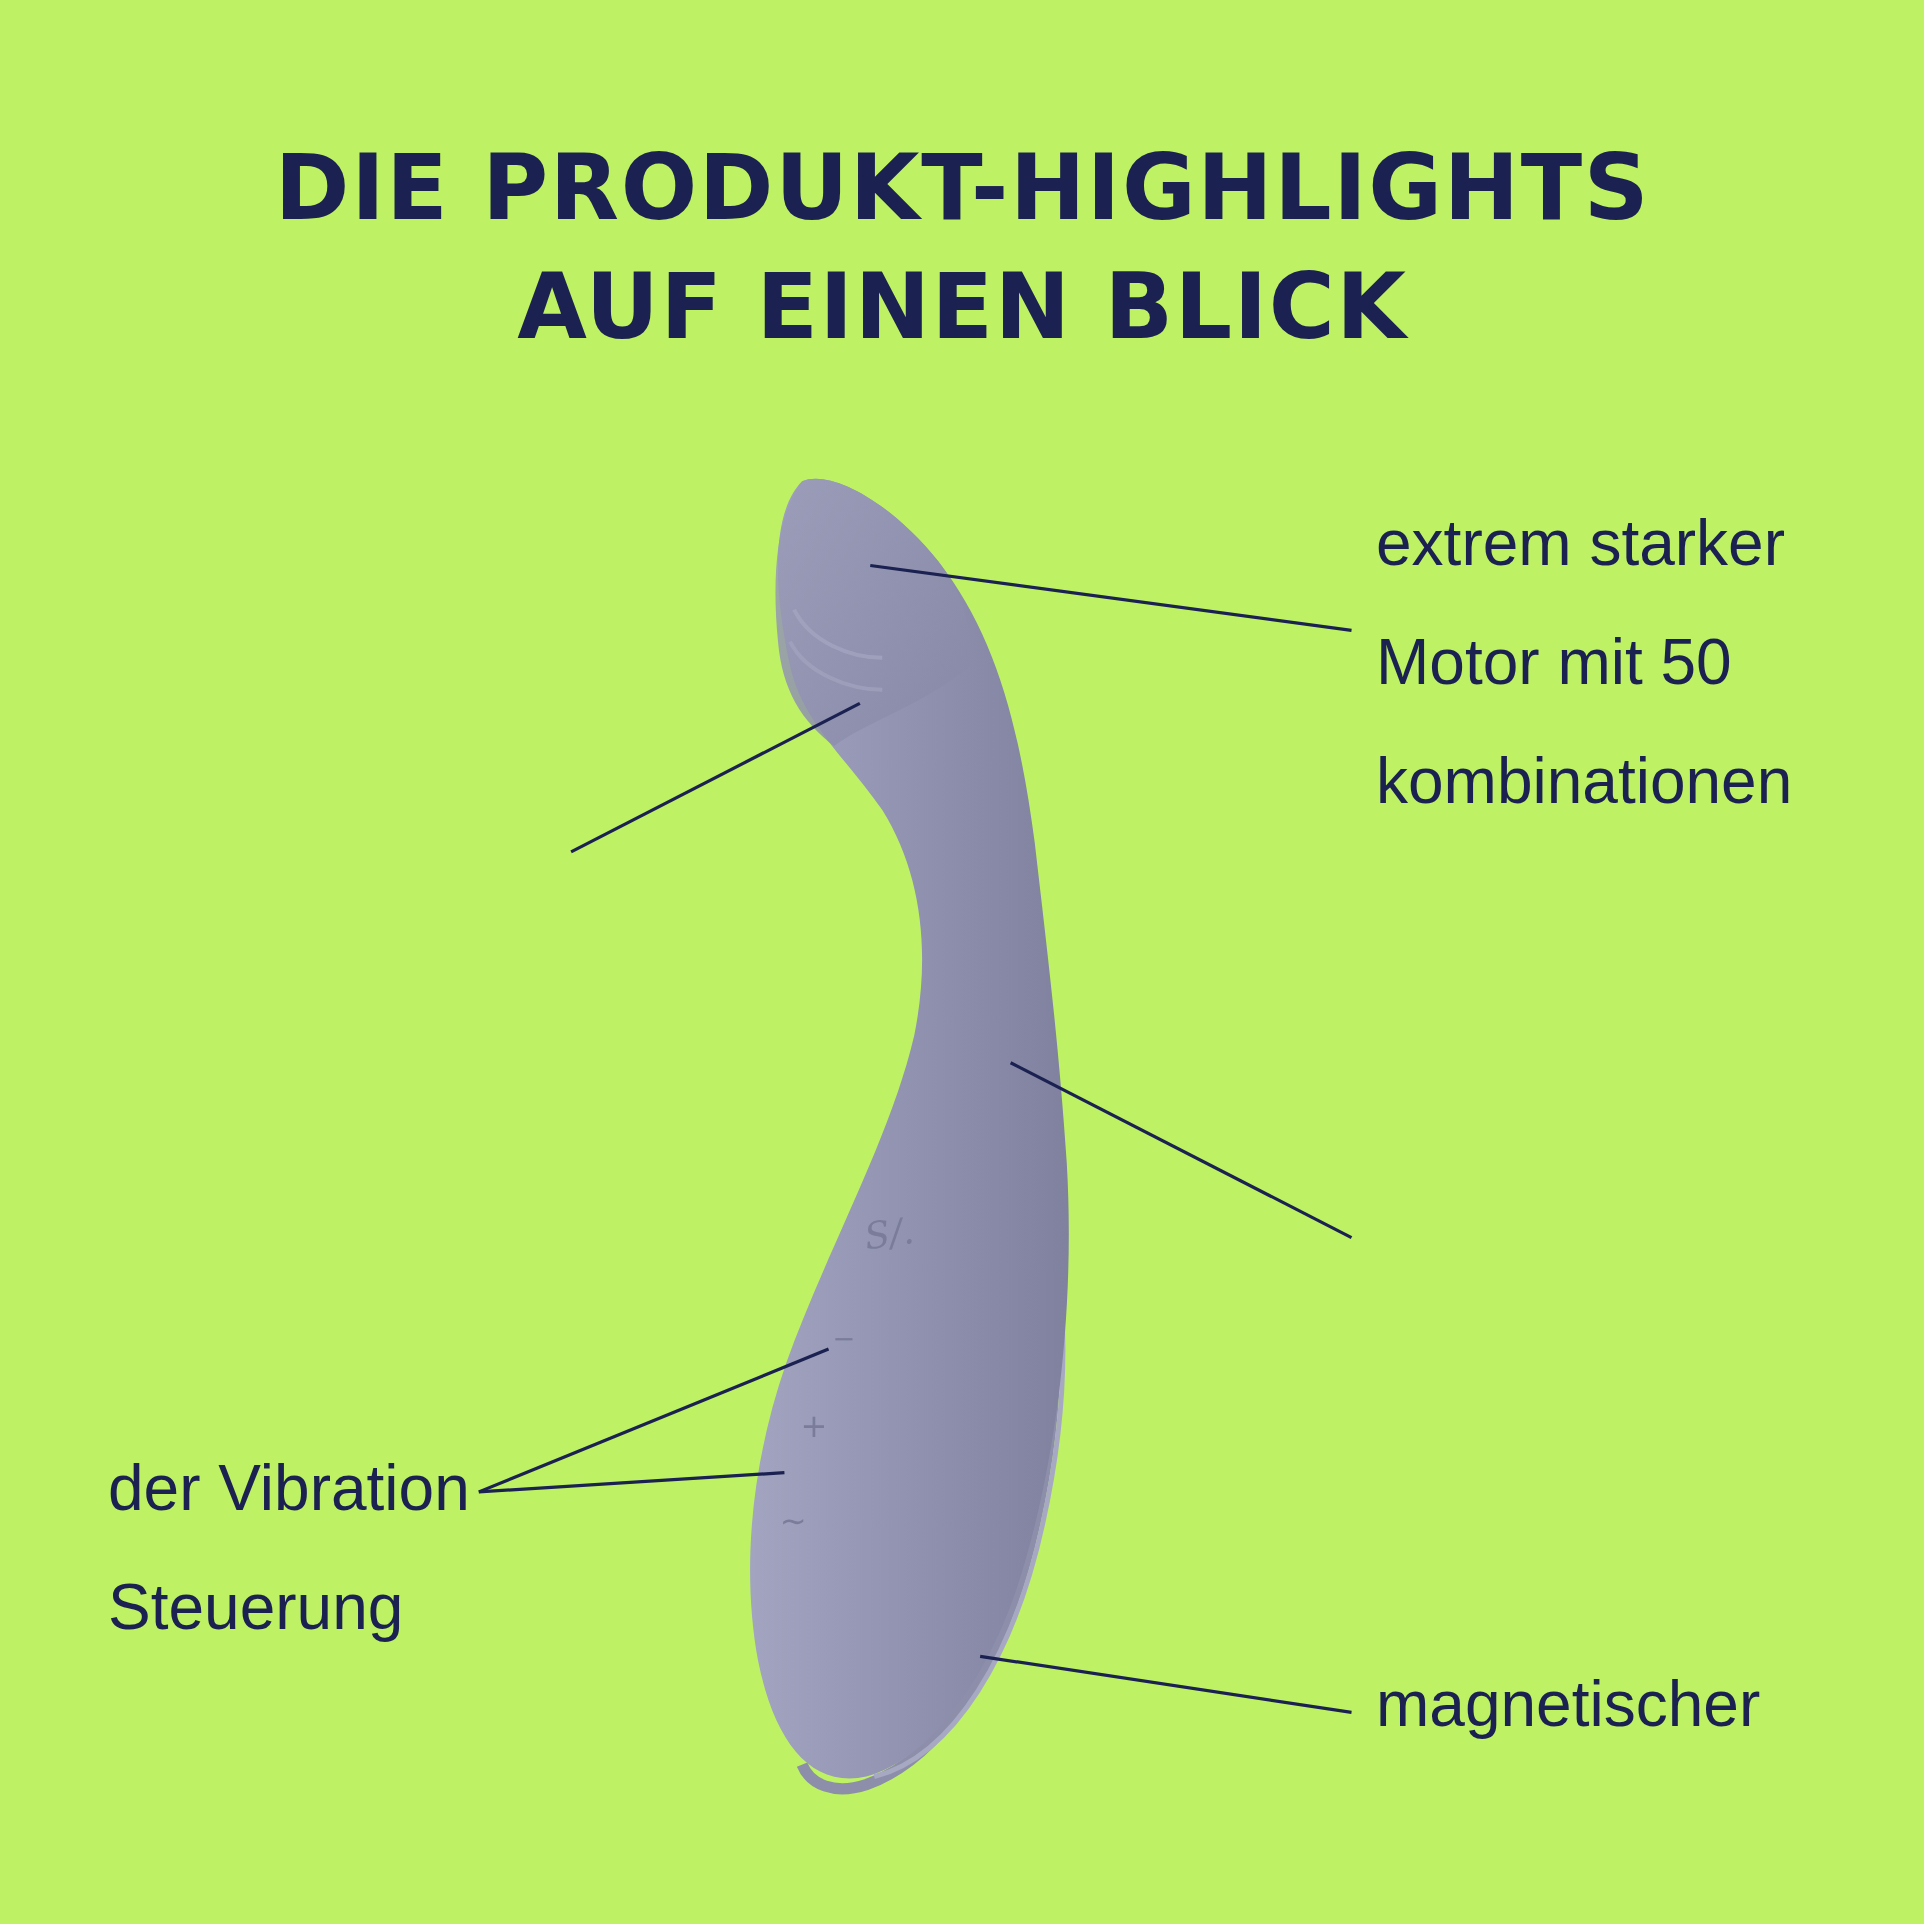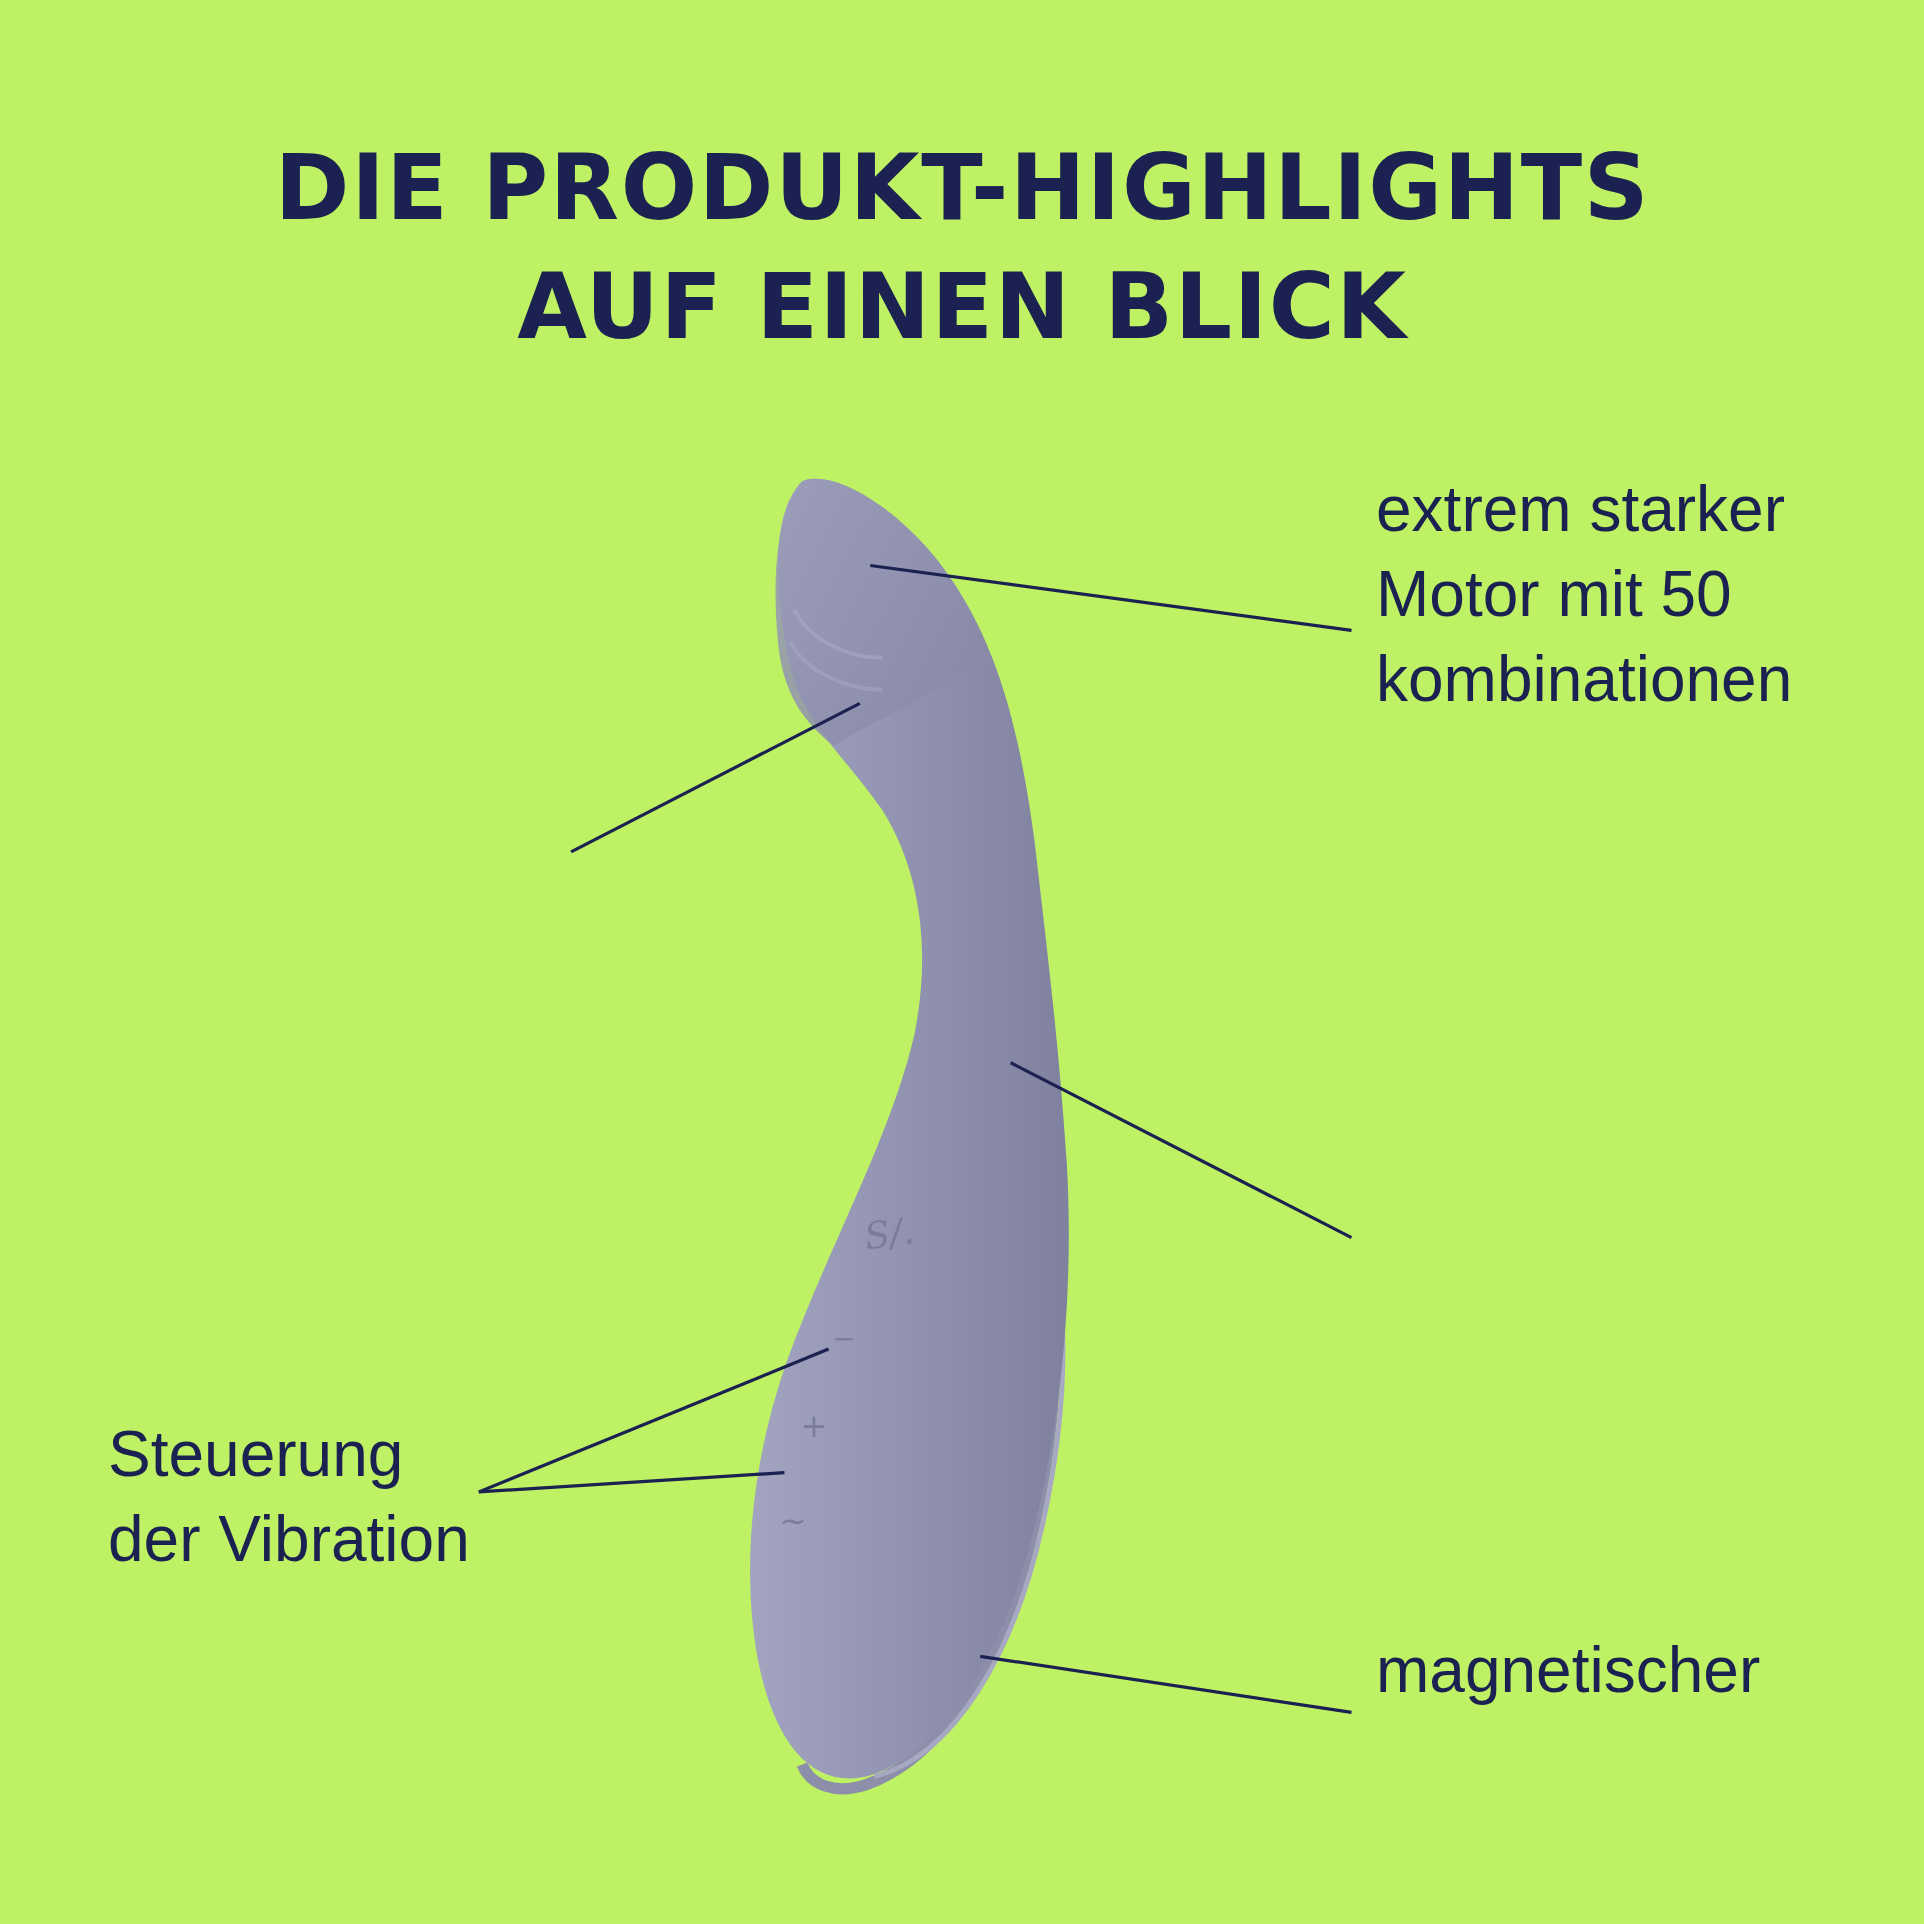--- a/index.html
+++ b/index.html
@@ -26,21 +26,21 @@
   }
   .title span { display: block; }
   .callout {
     position: absolute;
     font-family: "Liberation Sans", sans-serif;
     font-size: 64px;
     line-height: 85px;
     color: #1b2150;
     white-space: nowrap;
   }
-  .callout span { display: block; }
+  .callout span { display: block; margin-top: 34px; }
   .illustration {
     position: absolute;
     left: 0; top: 0;
     width: 1925px; height: 1925px;
   }
 </style>
 </head>
 <body>
 
 <div class="canvas">
@@ -109,22 +109,22 @@
 
   <div class="callout" style="left:1376px; top:467px;">
     <span>extrem starker</span>
     <span>Motor mit 50</span>
     <span>kombinationen</span>
   </div>
 
 
 
   <div class="callout" style="left:108px; top:1412px;">
+    <span>der Vibration</span>
     <span>Steuerung</span>
-    <span>der Vibration</span>
   </div>
 
   <div class="callout" style="left:1376px; top:1628px;">
     <span>magnetischer</span>
   </div>
 
 </div>
 
 
 </body></html>

